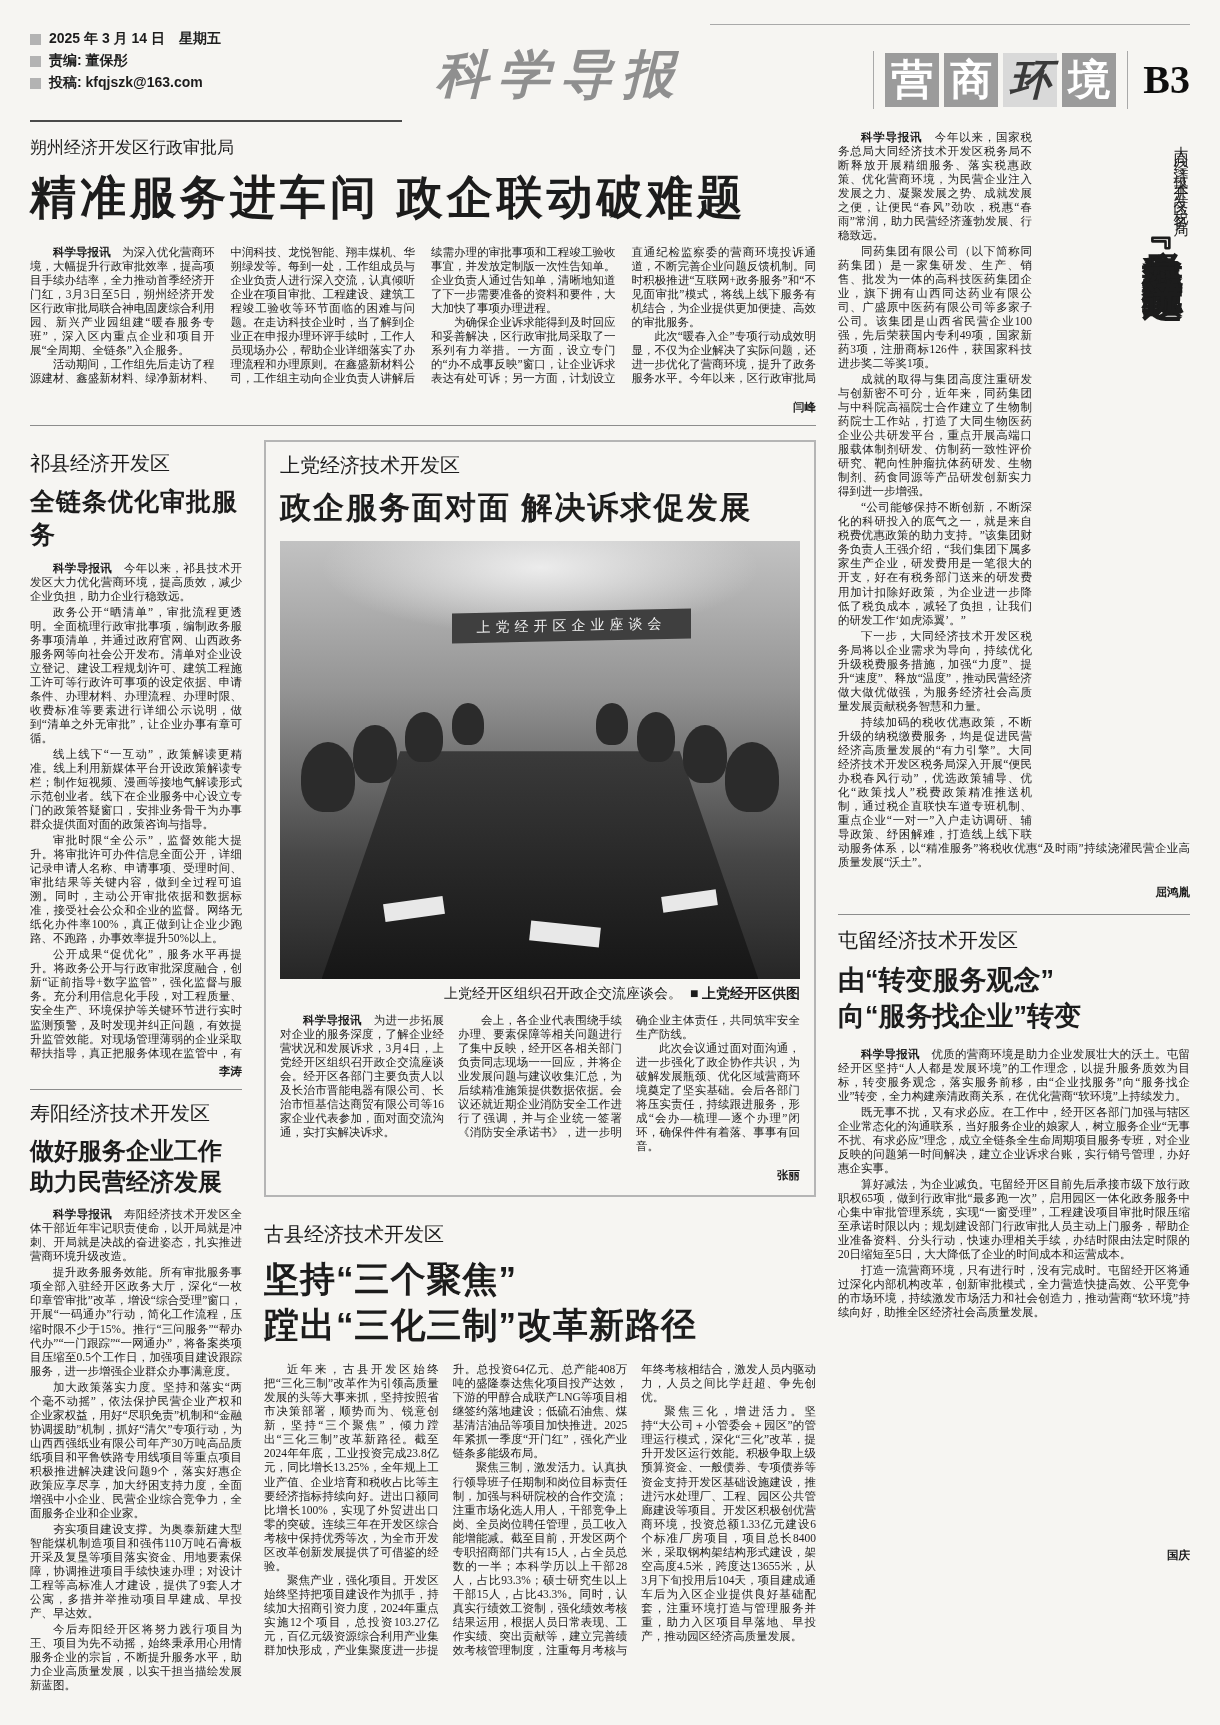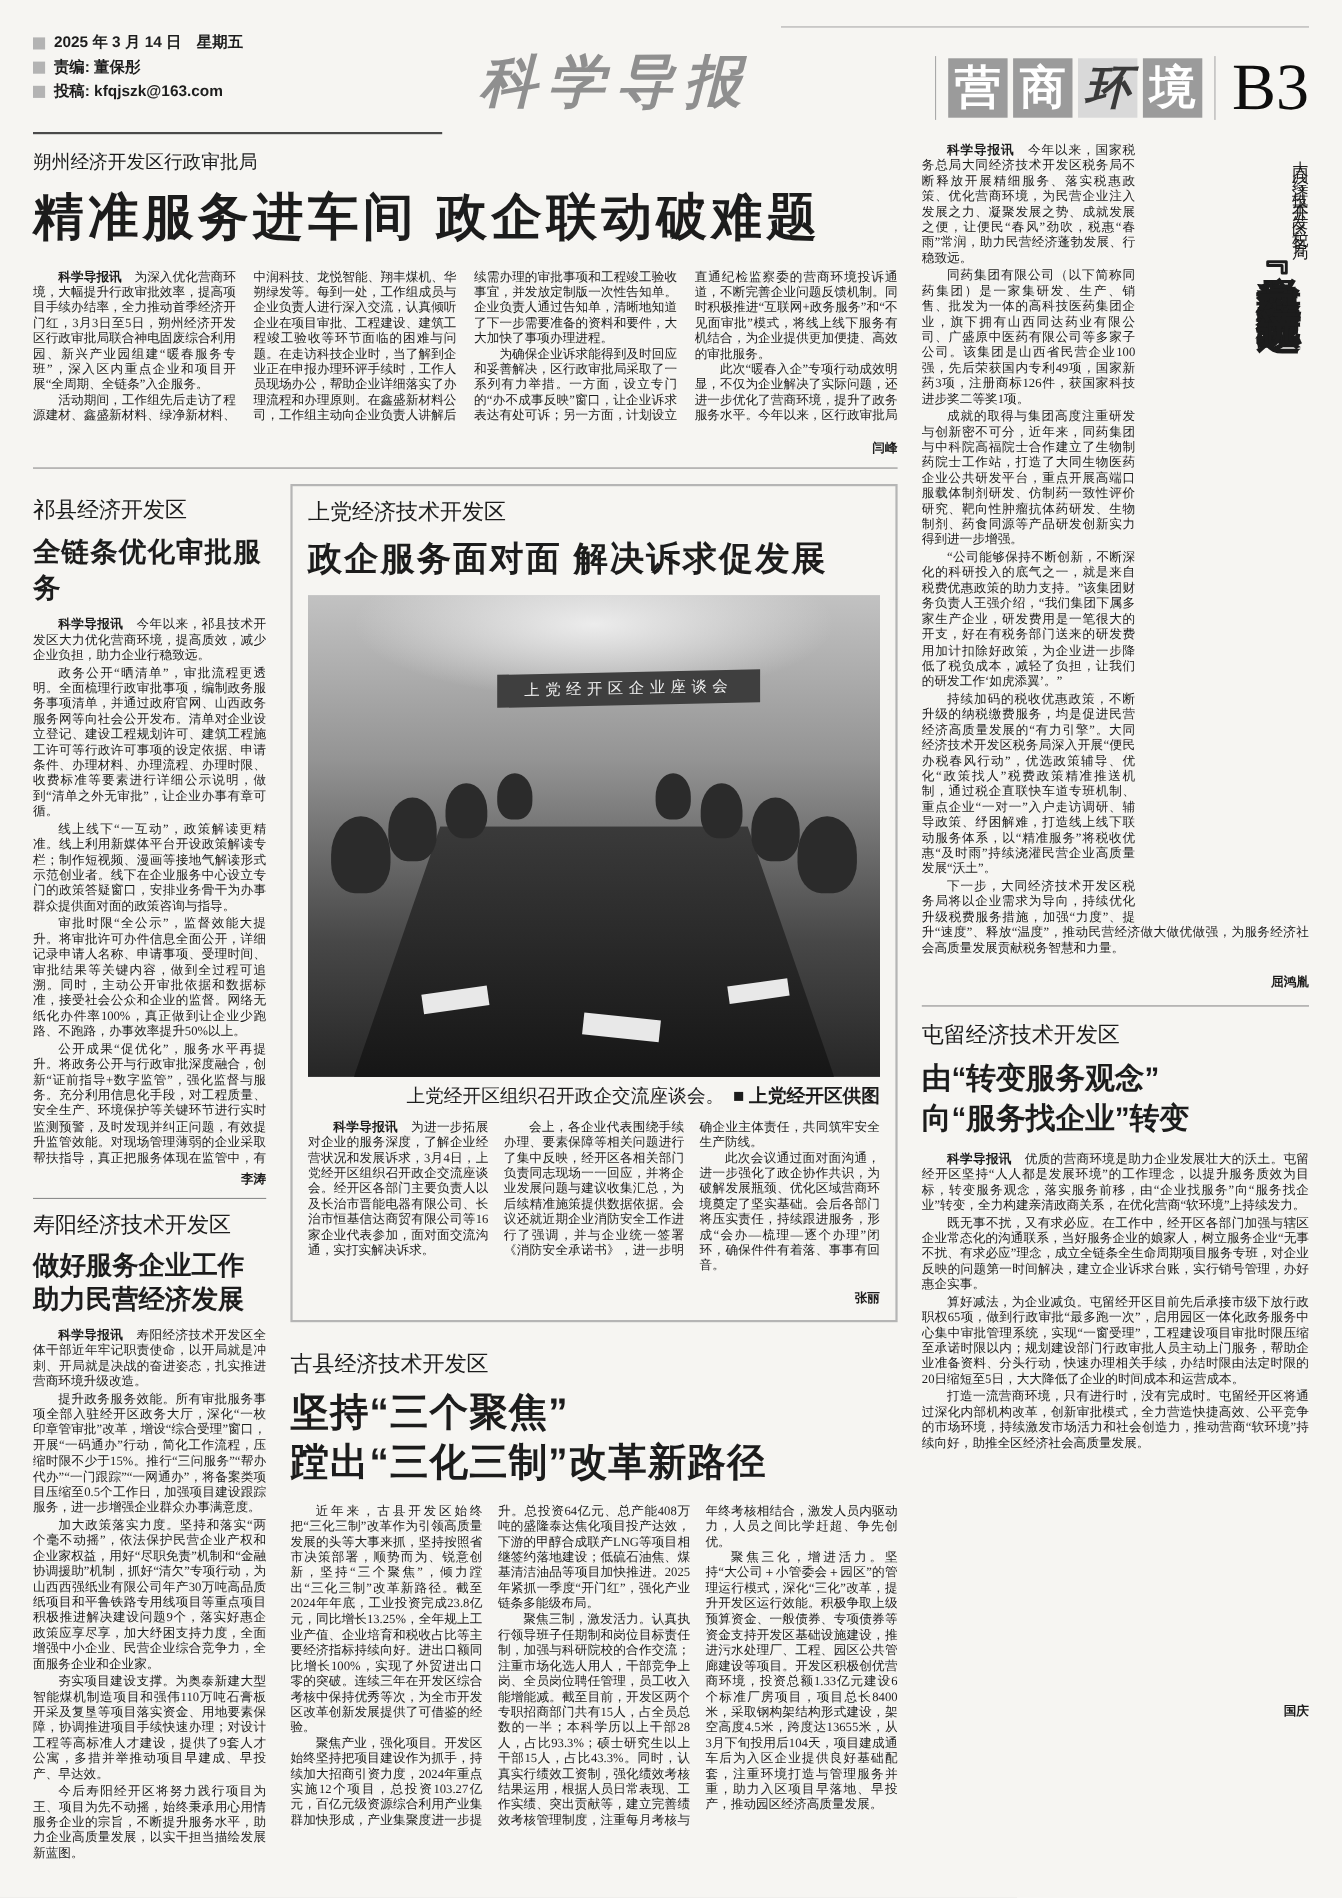--- a/index.html
+++ b/index.html
@@ -16,21 +16,21 @@
   .issue .ln { display:flex; align-items:center; gap:8px; margin-bottom:4px; }
   .sq { width:11px; height:11px; background:#b3b3b3; flex:0 0 auto; }
   .masthead { text-align:center; padding-top:16px; }
   .masthead span { font-size:52px; font-weight:bold; font-style:italic; color:#8f8f8f; letter-spacing:10px; }
   .sec { border-top:1px solid #a9a9a9; padding-top:12px; display:flex; justify-content:flex-end; align-items:center; gap:5px; }
   .vbar { width:1px; height:58px; background:#a9a9a9; margin:0 6px; }
   .blk { width:54px; height:54px; display:flex; align-items:center; justify-content:center;
          font-size:42px; font-weight:bold; font-family:"Liberation Sans","DejaVu Sans",sans-serif; }
   .blk.gray { background:#9b9b9b; color:#ffffff; }
   .blk.light { background:#d9d9d9; color:#3a3a3a; font-family:"Liberation Serif",serif; font-style:italic; }
-  .pageno { font-size:60px; font-weight:normal; font-family:"Liberation Serif",serif; color:#0e0e0e; margin-left:4px; }
+  .pageno { font-size:40px; font-weight:bold; font-family:"Liberation Serif",serif; color:#0e0e0e; margin-left:4px; }
   
   .content { display:grid; grid-template-columns:786px 352px; gap:22px; }
   .rule { border-top:1px solid #8c8c8c; margin:10px 0; }
   .kicker { font-family:"Liberation Sans","DejaVu Sans",sans-serif; font-size:17px; margin:6px 0 8px; }
   .kicker-sm { font-family:"Liberation Sans","DejaVu Sans",sans-serif; font-size:20px; margin:10px 0 8px; }
   .byline { text-align:right; font-weight:bold; font-size:11.5px; margin-top:3px; }
   p.para { font-size:11.5px; line-height:1.22; text-align:justify; text-indent:2em; }
   p.para strong { font-family:"Liberation Sans","DejaVu Sans",sans-serif; }
   
   .main-hl { font-family:"Liberation Sans","DejaVu Sans",sans-serif; font-weight:900;
@@ -50,21 +50,21 @@
       radial-gradient(ellipse 60% 22% at 50% 6%, #ececec 0%, rgba(230,230,230,0) 70%),
       linear-gradient(180deg,#c2c2c2 0%,#adadad 16%,#949494 34%,#6e6e6e 52%,#474747 72%,#262626 100%);
   }
   .banner { position:absolute; top:16%; left:33%; width:46%; height:30px; background:#3f3f3f;
     color:#f0f0f0; display:flex; align-items:center; justify-content:center;
     font-family:"Liberation Sans",sans-serif; font-size:14px; letter-spacing:5px; transform:skewY(-1.2deg); }
   .table-shape { position:absolute; bottom:0; left:8%; width:84%; height:52%;
     background:linear-gradient(180deg,#3a3a3a,#161616); clip-path:polygon(18% 0,82% 0,100% 100%,0 100%); }
   .blob { position:absolute; background:#2b2b2b; border-radius:50% 50% 40% 40%; }
   .paper { position:absolute; background:#e8e8e8; transform:rotate(-8deg); }
-  .caption { display:flex; justify-content:flex-end; gap:8px; font-size:17px; margin:6px 0 10px; }
+  .caption { display:flex; justify-content:flex-end; gap:8px; font-size:14px; margin:6px 0 10px; }
   .caption .credit { font-weight:bold; }
   .body3 { column-count:3; column-gap:14px; height:152px; overflow:hidden; }
   
   .gux-hl { font-family:"Liberation Sans","DejaVu Sans",sans-serif; font-weight:900; font-size:35px; line-height:1.32; letter-spacing:1px; margin:4px 0 14px; }
   .body3b { column-count:3; column-gap:14px; height:368px; overflow:hidden; }
   
   .datong { height:752px; overflow:hidden; }
   .vhead { float:right; width:150px; height:700px; writing-mode:vertical-rl; text-orientation:mixed;
            margin-left:8px; display:flex; }
   .vkicker { font-family:"Liberation Sans","DejaVu Sans",sans-serif; font-size:15px; letter-spacing:7px; padding-top:4px; }
@@ -218,22 +218,22 @@
       <article class="datong">
         <div class="vhead">
           <div class="vkicker">大同经济技术开发区税务局</div>
           <div class="vtitle">税力量『添彩』助民营企业行稳致远</div>
         </div>
         <div>
             <p class="para"><strong>科学导报讯</strong>　今年以来，国家税务总局大同经济技术开发区税务局不断释放开展精细服务、落实税惠政策、优化营商环境，为民营企业注入发展之力、凝聚发展之势、成就发展之便，让便民“春风”劲吹，税惠“春雨”常润，助力民营经济蓬勃发展、行稳致远。</p>
             <p class="para">同药集团有限公司（以下简称同药集团）是一家集研发、生产、销售、批发为一体的高科技医药集团企业，旗下拥有山西同达药业有限公司、广盛原中医药有限公司等多家子公司。该集团是山西省民营企业100强，先后荣获国内专利49项，国家新药3项，注册商标126件，获国家科技进步奖二等奖1项。</p>
             <p class="para">成就的取得与集团高度注重研发与创新密不可分，近年来，同药集团与中科院高福院士合作建立了生物制药院士工作站，打造了大同生物医药企业公共研发平台，重点开展高端口服载体制剂研发、仿制药一致性评价研究、靶向性肿瘤抗体药研发、生物制剂、药食同源等产品研发创新实力得到进一步增强。</p>
             <p class="para">“公司能够保持不断创新，不断深化的科研投入的底气之一，就是来自税费优惠政策的助力支持。”该集团财务负责人王强介绍，“我们集团下属多家生产企业，研发费用是一笔很大的开支，好在有税务部门送来的研发费用加计扣除好政策，为企业进一步降低了税负成本，减轻了负担，让我们的研发工作‘如虎添翼’。”</p>
+            <p class="para">下一步，大同经济技术开发区税务局将以企业需求为导向，持续优化升级税费服务措施，加强“力度”、提升“速度”、释放“温度”，推动民营经济做大做优做强，为服务经济社会高质量发展贡献税务智慧和力量。</p>
             <p class="para">持续加码的税收优惠政策，不断升级的纳税缴费服务，均是促进民营经济高质量发展的“有力引擎”。大同经济技术开发区税务局深入开展“便民办税春风行动”，优选政策辅导、优化“政策找人”税费政策精准推送机制，通过税企直联快车道专班机制、重点企业“一对一”入户走访调研、辅导政策、纾困解难，打造线上线下联动服务体系，以“精准服务”将税收优惠“及时雨”持续浇灌民营企业高质量发展“沃土”。</p>
-            <p class="para">下一步，大同经济技术开发区税务局将以企业需求为导向，持续优化升级税费服务措施，加强“力度”、提升“速度”、释放“温度”，推动民营经济做大做优做强，为服务经济社会高质量发展贡献税务智慧和力量。</p>
           </div>
       </article>
       <div class="byline">屈鸿胤</div>
 
       <div class="rule" style="margin:14px 0 12px;"></div>
 
       <article>
         <div class="kicker-sm">屯留经济技术开发区</div>
         <h2 class="tun-hl">
           <div>由“转变服务观念”</div>

